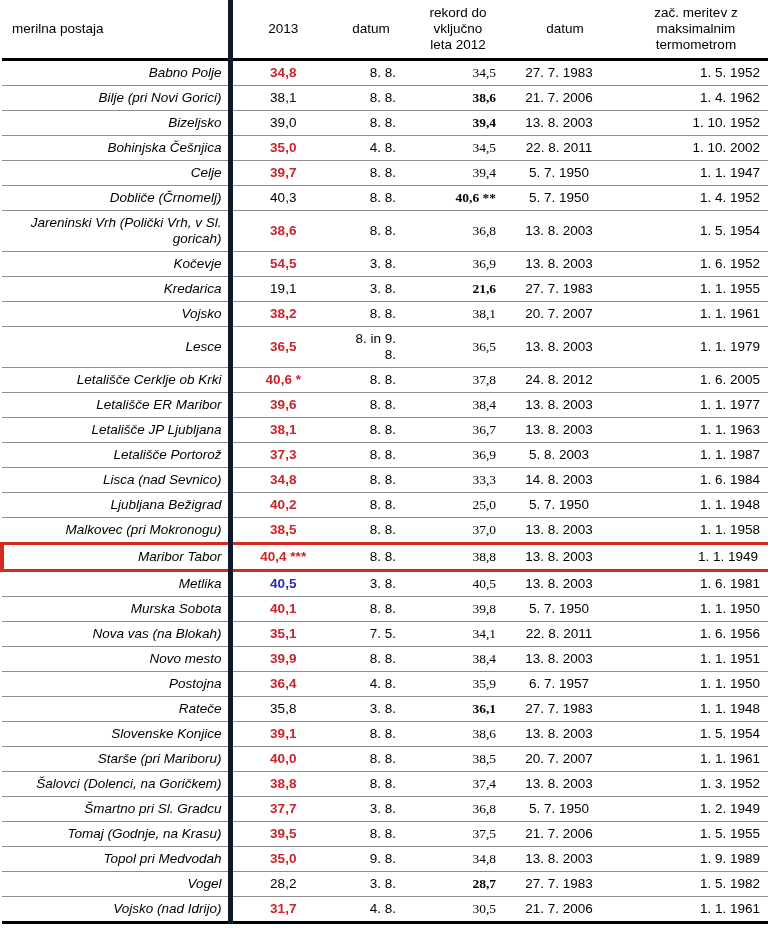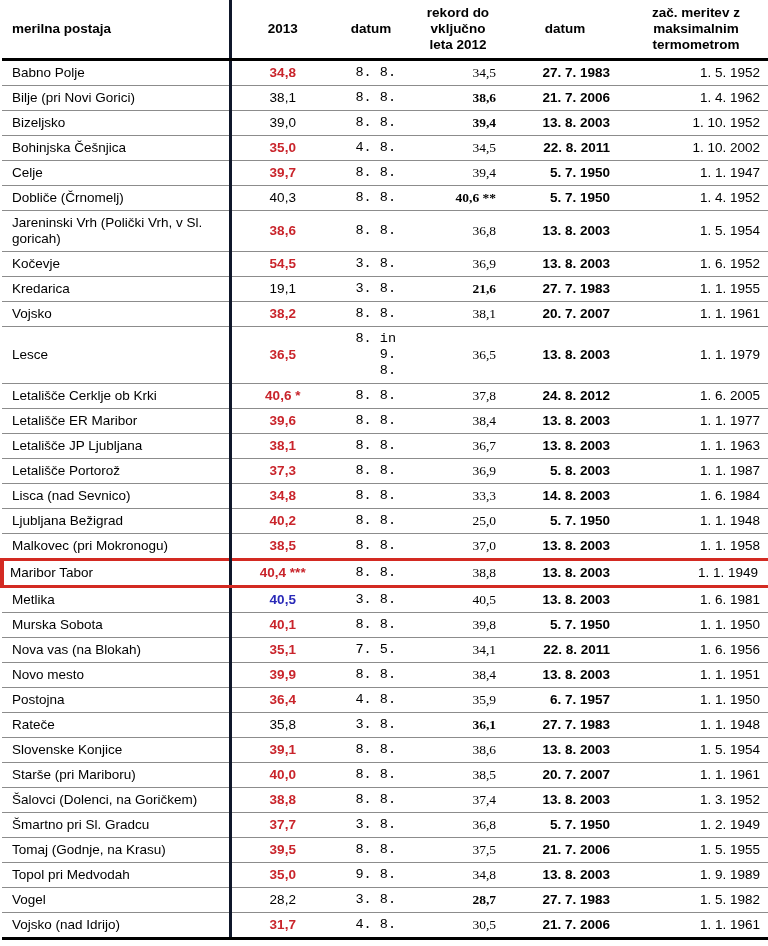--- a/index.html
+++ b/index.html
@@ -17,41 +17,41 @@
     color:#000;
   }
   table{
     border-collapse:collapse;
     table-layout:fixed;
     width:768px;
   }
   col.c1{width:228px;} col.c2{width:104px;} col.c3{width:74px;}
   col.c4{width:100px;} col.c5{width:114px;} col.c6{width:148px;}
   th{
-    font-weight:bold;
+    font-weight:normal;
     text-align:center;
     vertical-align:middle;
     white-space:pre-line;
     line-height:16px;
     padding:5px 2px;
     border-bottom:3px solid var(--dark-line);
   }
   th.c1{text-align:left;padding-left:10px;}
-  th.c1, td.c1{border-right:3px solid #0f172a;}
+  th.c1, td.c1{border-right:5px solid #0f172a;}
   td{
     padding:4px 0;
     line-height:16px;
     vertical-align:middle;
     border-bottom:1px solid var(--gray-line);
   }
-  td.c1{text-align:left;padding-left:10px;padding-right:6px;}
+  td.c1{text-align:right;padding-left:10px;padding-right:6px;font-style:italic;}
   td.c2{text-align:center;}
-  td.c3{text-align:right;padding-right:12px;white-space:pre-line;font-family:Liberation Mono, monospace;}
+  td.c3{text-align:right;padding-right:12px;white-space:pre-line;}
   td.c4{text-align:right;padding-right:12px;font-family:Liberation Serif, serif;}
-  td.c5{text-align:right;padding-right:12px;font-weight:bold;}
+  td.c5{text-align:center;padding-right:12px;}
   td.c6{text-align:right;padding-right:10px;}
   tbody tr:last-child td{border-bottom:3px solid var(--dark-line);}
   .red{color:var(--red);font-weight:bold;}
   .blue{color:var(--blue);font-weight:bold;}
   .bold{font-weight:bold;}
   tr.highlight td{
     border-top:3px solid var(--hl);
     border-bottom:3px solid var(--hl);
   }
   tr.highlight td.c1{border-left:4px solid var(--hl);padding-left:6px;}

